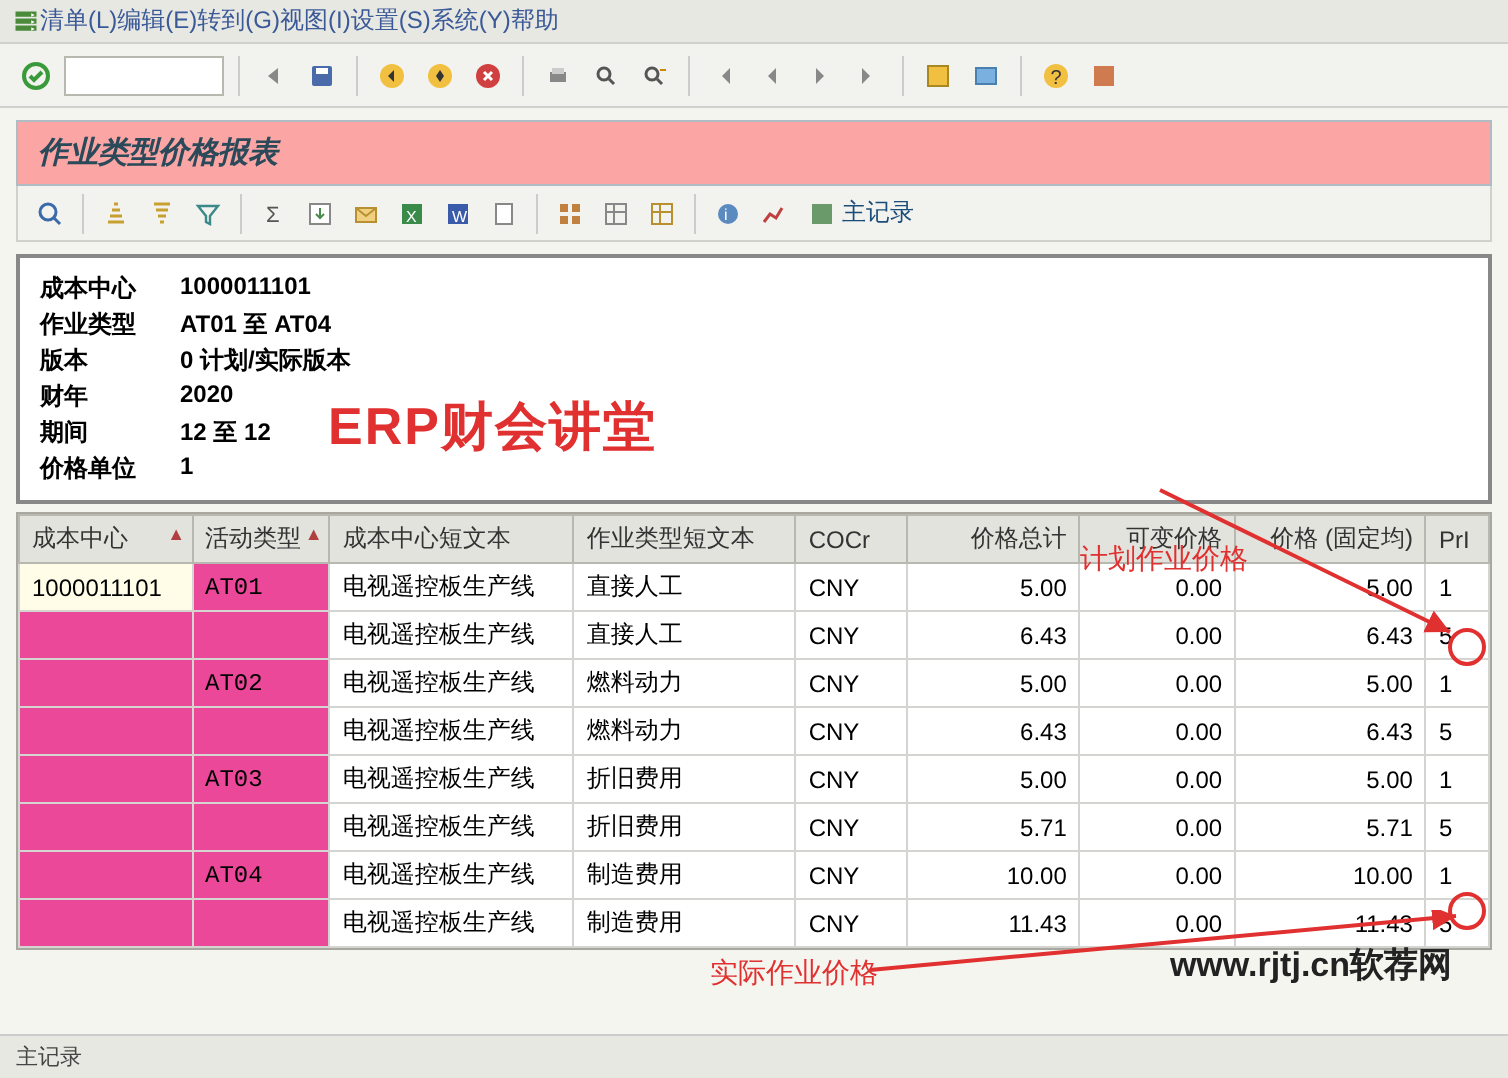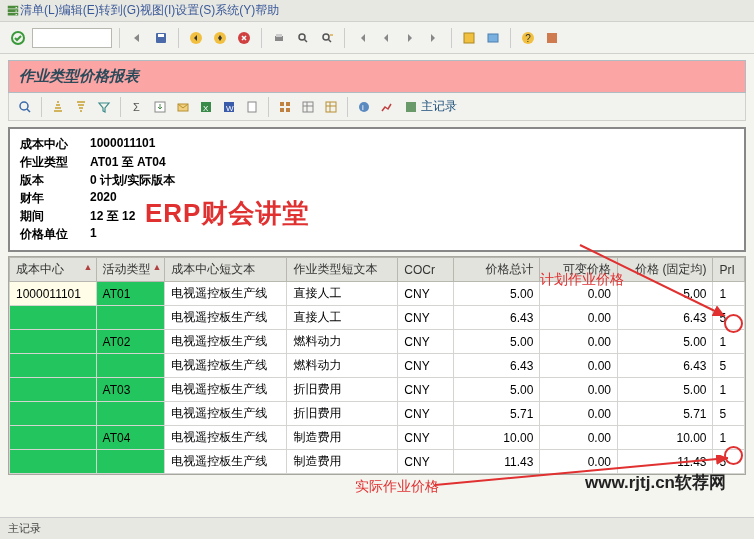--- a/index.html
+++ b/index.html
@@ -18,35 +18,35 @@
 .title-text { font-size: 15px; font-weight: bold; font-style: italic; color: #2a4a5a; }
 
 .toolbar2 { margin: 0 8px; background: #f2f2ee; border: 1px solid #d0d0cc; border-top: none; padding: 4px 6px; display: flex; gap: 3px; align-items: center; height: 28px; }
 .link-btn { display: flex; align-items: center; gap: 3px; color: #1a4d7a; cursor: pointer; padding: 0 4px; }
 
 .info-box { margin: 6px 8px 0; border: 2px solid #888; background: #fff; padding: 6px 10px; }
 .info-row { display: flex; margin: 1px 0; font-size: 12px; }
 .info-lbl { width: 70px; font-weight: bold; }
 .info-val { font-weight: bold; }
 
-.overlay-red { position: absolute; font-size: 26px; font-weight: bold; color: #e03030; left: 145px; top: 196px; letter-spacing: 1px; z-index: 5; }
+.overlay-red { position: absolute; font-size: 26px; font-weight: bold; color: #e03030; left: 164px; top: 196px; letter-spacing: 1px; z-index: 5; }
 .anno1 { position: absolute; color: #e03030; font-size: 14px; left: 540px; top: 229px; z-index: 5; margin-top: 42px; }
 .anno2 { position: absolute; color: #e03030; font-size: 14px; left: 355px; top: 478px; z-index: 5; }
 .watermark { position: absolute; right: 28px; bottom: 45px; font-size: 17px; font-weight: bold; color: #222; z-index: 5; }
 .circle { position: absolute; width: 19px; height: 19px; border: 2px solid #e03030; border-radius: 50%; z-index: 6; }
 .arrow-svg { position: absolute; z-index: 5; pointer-events: none; }
 
 .grid-wrap { margin: 4px 8px 0; border: 1px solid #a8a8a0; background: #fff; }
 table { border-collapse: collapse; width: 100%; font-size: 12px; }
 th { background: #e3e3de; border: 1px solid #b8b8b0; padding: 3px 6px; text-align: left; font-weight: normal; color: #333; position: relative; height: 20px; }
 th .sort { color: #b04040; font-size: 9px; position: absolute; right: 3px; top: 4px; }
 td { border: 1px solid #d4d4d0; padding: 3px 6px; height: 18px; }
 td.num { text-align: right; }
 td.cc { background: #fffde8; }
-td.at { background: #22c55e; }
+td.at { background: #ec4899; font-family: Liberation Mono, monospace; }
 
 .status { position: absolute; bottom: 0; left: 0; right: 0; height: 22px; background: #e8e8e3; border-top: 1px solid #ccc; padding: 3px 8px; font-size: 11px; color: #444; }
 
 svg { display: block; }
 </style>
 </head>
 <body>
 
 <div class="menubar">
   <span>

